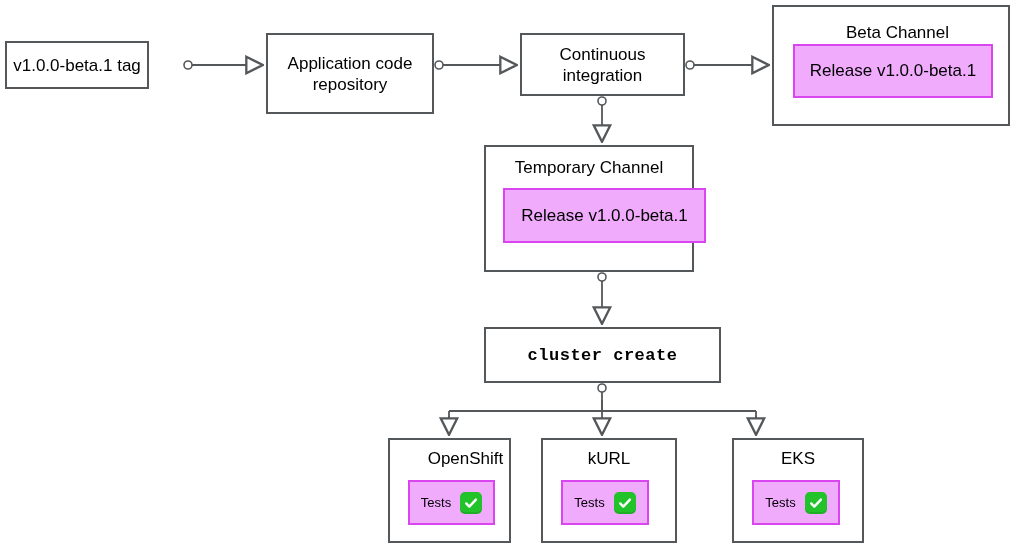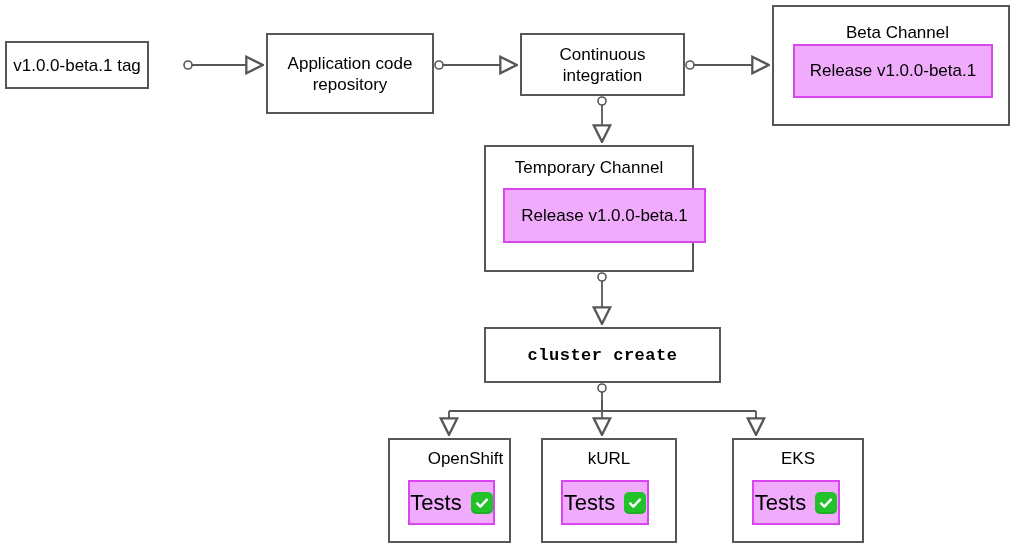--- a/index.html
+++ b/index.html
@@ -80,21 +80,21 @@
     letter-spacing: 0.5px;
     color: #000000;
   }
   .tests-row {
     display: flex;
     align-items: center;
     justify-content: center;
     gap: 9px;
   }
   .tests-text {
-    font-size: 22px;
+    font-size: 13px;
     color: #000000;
   }
   .check-badge {
     width: 22px;
     height: 22px;
     border-radius: 5px;
     background: #22c32a;
     display: inline-flex;
     align-items: center;
     justify-content: center;

